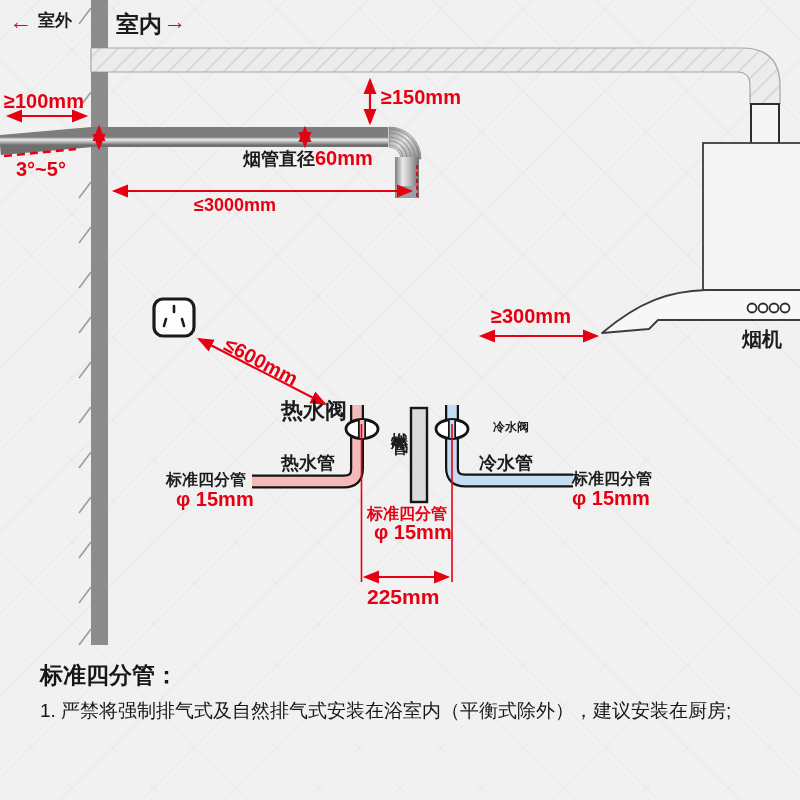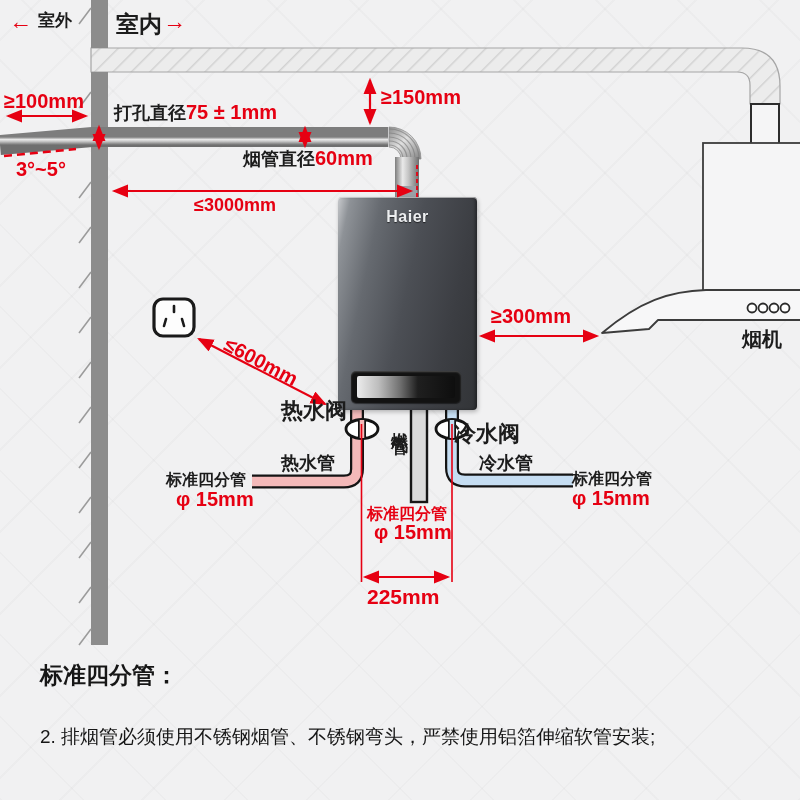--- a/index.html
+++ b/index.html
@@ -143,26 +143,20 @@
       <line x1="362" y1="420" x2="362" y2="438" stroke="#141414" stroke-width="8"></line>
       <line x1="362" y1="420" x2="362" y2="438" stroke="#f4b9b9" stroke-width="4.5"></line>
     </g>
     <g>
       <ellipse cx="452" cy="429" rx="16" ry="9.5" fill="#ffffff" stroke="#141414" stroke-width="2.8"></ellipse>
       <line x1="452" y1="420" x2="452" y2="438" stroke="#141414" stroke-width="8"></line>
       <line x1="452" y1="420" x2="452" y2="438" stroke="#c5ddf2" stroke-width="4.5"></line>
     </g>
   </svg>
 
-  <div id="heater">
-    <div class="brand">Haier</div>
-    <div class="window">
-        <div class="screen"></div>
-      </div>
-  </div>
 
   <svg class="layer" width="800" height="800" style="z-index:3">
     <defs>
       <marker id="ah" markerWidth="8" markerHeight="7" refX="6.5" refY="3" orient="auto-start-reverse">
         <path d="M0,0 L7.5,3 L0,6 Z" fill="#e60012"></path>
       </marker>
     </defs>
     <g stroke="#e60012" stroke-width="2.2" fill="none">
       <line x1="8" y1="116" x2="86" y2="116" marker-start="url(#ah)" marker-end="url(#ah)"></line>
       <line x1="99" y1="127" x2="99" y2="148" marker-start="url(#ah)" marker-end="url(#ah)"></line>
@@ -179,44 +173,41 @@
     </g>
   </svg>
 
   <div style="position:absolute;left:0;top:0;width:800px;height:800px;z-index:4">
     <div class="lbl red fw" style="left:9px;top:8px;font-size:23px">←</div>
     <div class="lbl fw" style="left:38px;top:9px;font-size:17px">室外</div>
     <div class="lbl fw" style="left:116px;top:9px;font-size:23px">室内</div>
     <div class="lbl red fw" style="left:163px;top:8px;font-size:23px">→</div>
 
     <div class="lbl red" style="left:4px;top:90px;font-size:20px">≥100mm</div>
-    <div class="lbl" style="left:114px;top:101px;font-size:18px">
-      <span>打孔直径</span><span class="red" style="font-size:20px">75 ± 1mm</span>
-    </div>
     <div class="lbl red" style="left:381px;top:86px;font-size:20px">≥150mm</div>
     <div class="lbl" style="left:243px;top:147px;font-size:18px">
       <span>烟管直径</span><span class="red" style="font-size:20px">60mm</span>
     </div>
     <div class="lbl red" style="left:16px;top:158px;font-size:20px">3°~5°</div>
     <div class="lbl red" style="left:194px;top:195px;font-size:18px">≤3000mm</div>
     <div class="lbl red" style="left:491px;top:305px;font-size:20px">≥300mm</div>
     <div class="lbl red" style="left:231px;top:333px;font-size:20px;transform:rotate(28deg);transform-origin:left top">≤600mm</div>
     <div class="lbl red" style="left:367px;top:585px;font-size:21px">225mm</div>
 
     <div class="lbl fw" style="left:742px;top:326px;font-size:20px">烟机</div>
 
     <div class="lbl" style="left:281px;top:396px;font-size:22px">热水阀</div>
     <div class="lbl" style="left:281px;top:451px;font-size:18px">热水管</div>
     <div class="lbl vert" style="left:388px;top:419px;font-size:17px">燃气管</div>
-    <div class="lbl" style="left:454px;top:419px;font-size:22px">冷水阀</div>
+    <div class="lbl" style="left:493px;top:419px;font-size:12px">冷水阀</div>
     <div class="lbl" style="left:479px;top:451px;font-size:18px">冷水管</div>
 
     <div class="lbl" style="left:166px;top:470px;font-size:16px">标准四分管</div>
     <div class="lbl red" style="left:176px;top:488px;font-size:20px">φ 15mm</div>
     <div class="lbl red" style="left:367px;top:504px;font-size:16px">标准四分管</div>
     <div class="lbl red" style="left:374px;top:521px;font-size:20px">φ 15mm</div>
     <div class="lbl" style="left:572px;top:469px;font-size:16px">标准四分管</div>
     <div class="lbl red" style="left:572px;top:487px;font-size:20px">φ 15mm</div>
 
     <div class="tips fw" style="left:40px;top:660px;font-size:23px">标准四分管：</div>
-    <div class="tips" style="left:40px;top:724px;font-size:19px;font-weight:500">2. 排烟管必须使用不锈钢烟管、不锈钢弯头，严禁使用铝箔伸缩软管安装;</div>
+    <div class="tips" style="left:40px;top:698px;font-size:19px;font-weight:500">1. 严禁将强制排气式及自然排气式安装在浴室内（平衡式除外），建议安装在厨房;</div>
   </div>
 </div>
 
 </body></html>

